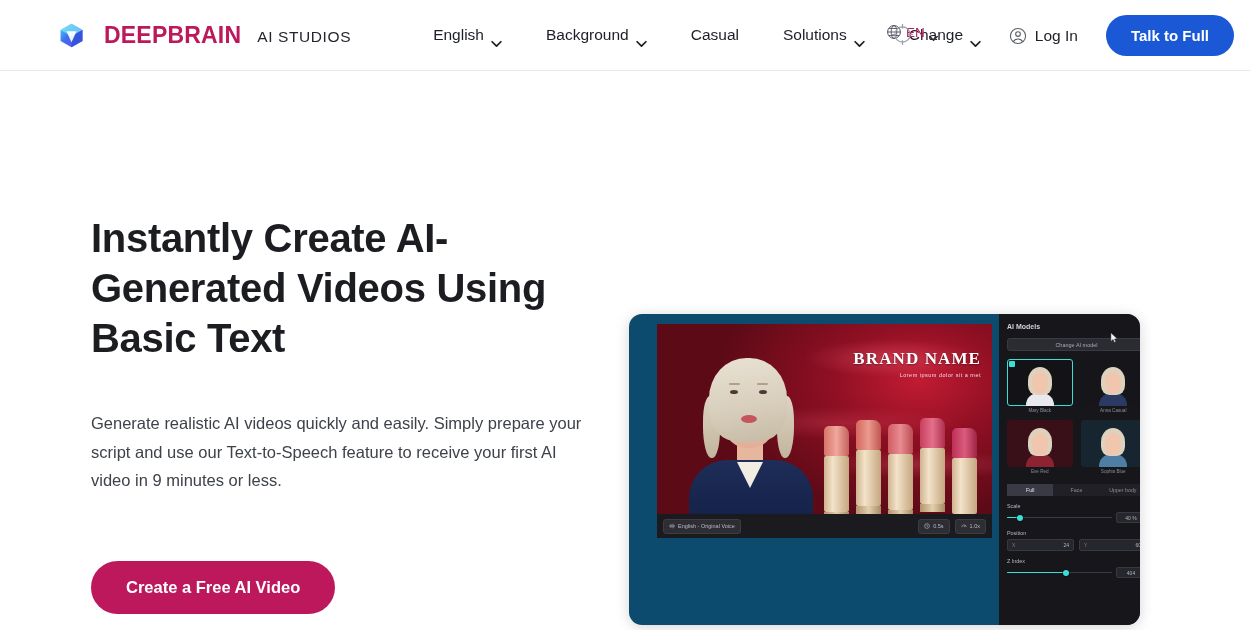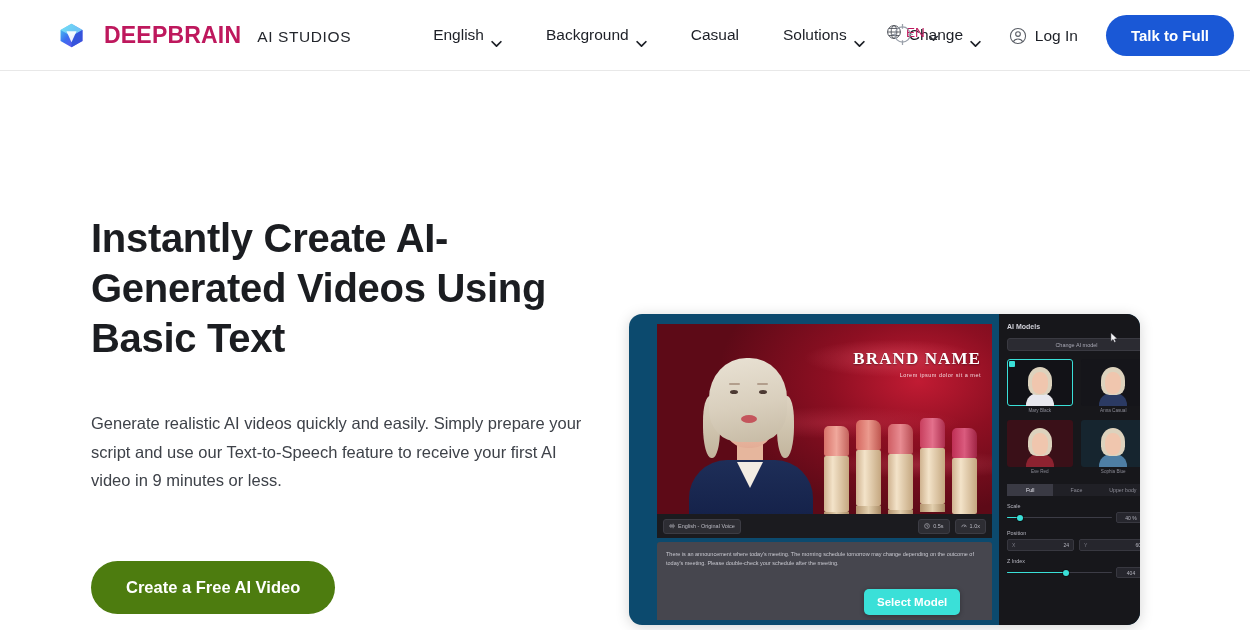--- a/index.html
+++ b/index.html
@@ -78,21 +78,21 @@
     font-size: 40px; line-height: 50px; font-weight: 700;
     color: #1b1d21; letter-spacing: -.3px; max-width: 470px;
   }
   .subcopy {
     margin-top: 46px;
     font-size: 16.5px; line-height: 28.5px; color: #3e4249;
     max-width: 500px;
   }
   .cta-row { margin-top: 66px; }
   .cta-main {
-    background: #4d7c0f; color: #fff;
+    background: #be185d; color: #fff;
     font-size: 16.5px; font-weight: 700;
     border: none; border-radius: 27px;
     padding: 17px 35px; cursor: pointer;
     font-family: "Liberation Sans", sans-serif;
   }
 
   
   .mock {
     position: absolute; left: 629px; top: 243px;
     width: 511px; height: 311px;
@@ -503,24 +503,20 @@
             <svg width="6" height="6" viewBox="0 0 8 8">
                 <path d="M1 5.5 a3 3 0 0 1 6 0" fill="none" stroke="#b9b9c2" stroke-width="0.8"></path>
                 <path d="M4 5.5 L5.6 3.4" stroke="#b9b9c2" stroke-width="0.8"></path>
               </svg>
           </span>
           <span>1.0x</span>
         </div>
       </div>
     </div>
 
-    <div class="script-box">
-      <div class="script-text">There is an announcement where today's meeting. The morning schedule tomorrow may change depending on the outcome of today's meeting. Please double-check your schedule after the meeting.</div>
-      <button class="select-model">Select Model</button>
-    </div>
 
     <div class="mock-panel">
       <div class="panel-title">AI Models</div>
       <div class="change-btn">Change AI model</div>
 
       <div class="model-grid">
         <div class="model-cell sel">
           <div class="model-thumb" style="background:#121217">
             <span class="sel-dot"></span>
             <div class="m-face">

